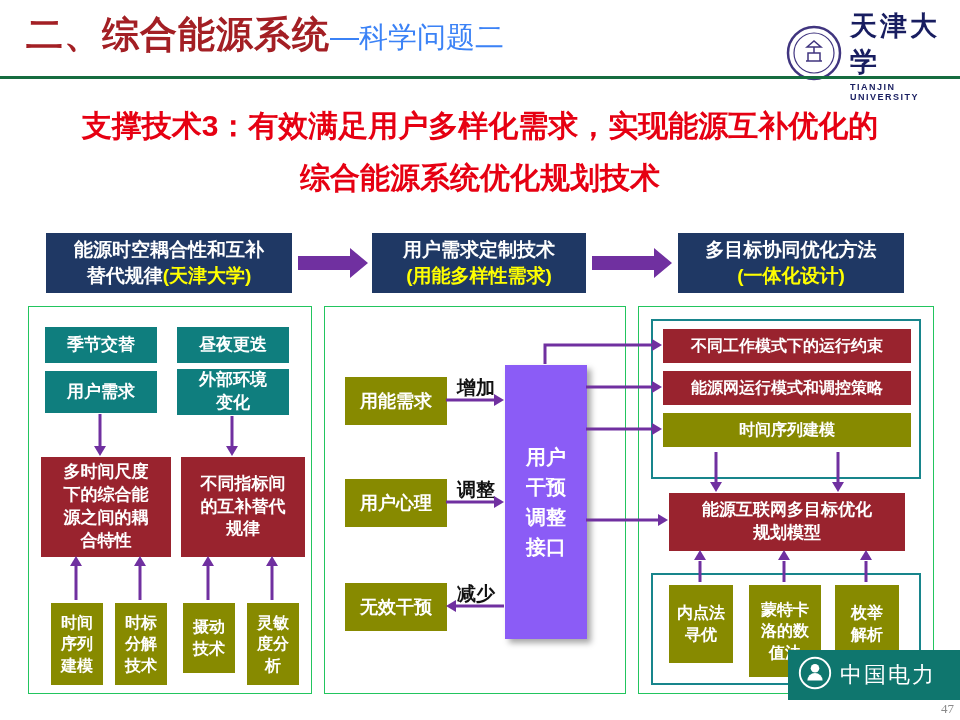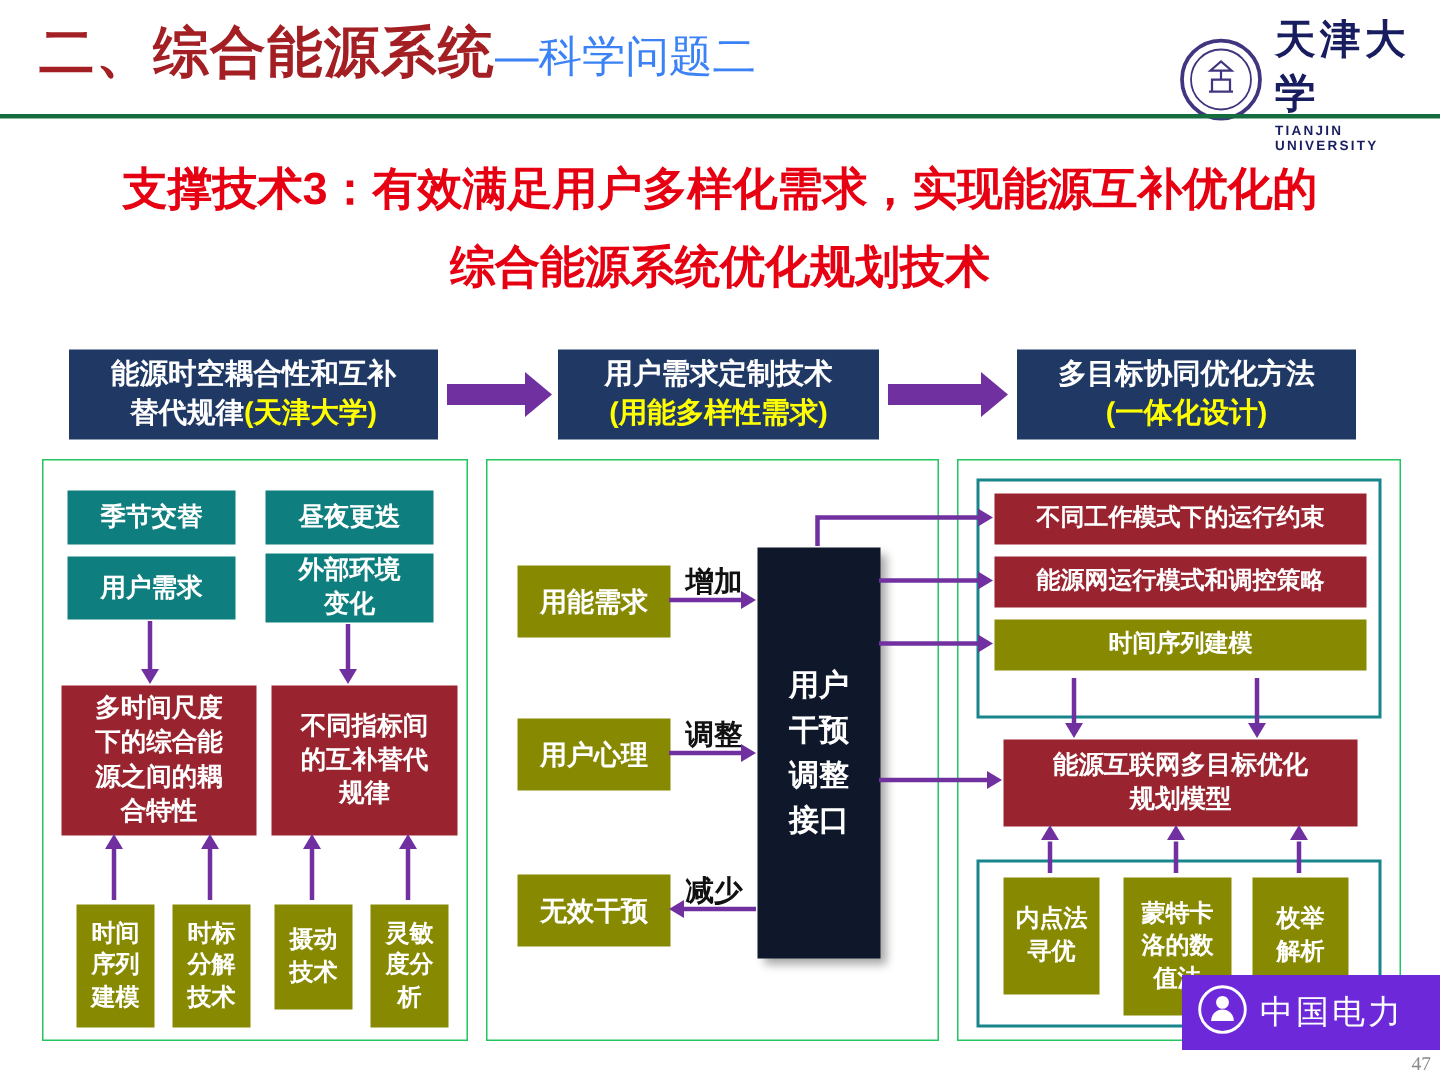--- a/index.html
+++ b/index.html
@@ -21,21 +21,21 @@
   .arrow-label { position:absolute; font-weight:bold; color:#111; font-size:19px; text-align:center; }
   #overlay { position:absolute; left:0; top:0; width:960px; height:720px; pointer-events:none; z-index:5; }
   #header-title { position:absolute; left:26px; top:10px; display:flex; align-items:baseline; white-space:nowrap; }
   #header-title .main { font-size:37px; font-weight:bold; color:#a31f24; letter-spacing:1px; }
   #header-title .sub  { font-size:29px; font-weight:normal; color:#3b82f6; }
   #uni-logo { position:absolute; left:786px; top:8px; display:flex; align-items:center; gap:8px; }
   #uni-text .cn { font-size:27px; font-weight:bold; color:#181d60; letter-spacing:3px; font-family:"Liberation Serif","DejaVu Serif",serif; }
   #uni-text .en { font-size:9px; font-weight:bold; color:#181d60; letter-spacing:1.5px; margin-top:2px; }
   #divider { position:absolute; left:0; top:76px; width:960px; height:3px; background:#156c3f; }
   .slide-title { position:absolute; left:40px; width:880px; text-align:center; font-size:30px; font-weight:bold; color:#e60012; }
-  #footer-strip { position:absolute; left:788px; top:650px; width:172px; height:50px; background:#6d28d9;
+  #footer-strip { position:absolute; left:788px; top:650px; width:172px; height:50px; background:#0f766e;
     display:flex; align-items:center; gap:6px; padding-left:8px; z-index:20; }
   #footer-strip .brand { color:#fff; font-size:22px; letter-spacing:2px; }
   #page-num { position:absolute; left:922px; top:701px; width:32px; text-align:right; color:#8a8a8a; font-size:13px; z-index:21;font-family:Liberation Serif, serif; }
   .yellow { color:#ffff00; }
 </style>
 </head>
 <body>
 
 <div id="header-title">
   <span class="main">二、综合能源系统</span>
@@ -95,21 +95,21 @@
   <div class="box olive" style="left:218px;top:296px;width:52px;height:82px;font-size:16px;padding:0 4px;">灵敏度分析</div>
 </div>
 
 <div class="panel" style="left:324px;top:306px;width:302px;height:388px;">
   <div class="box olive" style="left:20px;top:70px;width:102px;height:48px;font-size:18px;">用能需求</div>
   <div class="box olive" style="left:20px;top:172px;width:102px;height:48px;font-size:18px;">用户心理</div>
   <div class="box olive" style="left:20px;top:276px;width:102px;height:48px;font-size:18px;">无效干预</div>
   <div class="arrow-label" style="left:124px;top:68px;width:54px;">增加</div>
   <div class="arrow-label" style="left:124px;top:170px;width:54px;">调整</div>
   <div class="arrow-label" style="left:124px;top:274px;width:54px;">减少</div>
-  <div class="box" style="left:180px;top:58px;width:82px;height:274px;font-size:20px;line-height:1.5;padding:0 20px;background:#0f172a;box-shadow:4px 4px 6px rgba(0,0,0,0.35);">用户干预调整接口</div>
+  <div class="box" style="left:180px;top:58px;width:82px;height:274px;font-size:20px;line-height:1.5;padding:0 20px;background:#8b5cf6;box-shadow:4px 4px 6px rgba(0,0,0,0.35);">用户干预调整接口</div>
 </div>
 
 <div class="panel" style="left:638px;top:306px;width:296px;height:388px;">
   <div class="subpanel" style="left:12px;top:12px;width:270px;height:160px;"></div>
   <div class="box maroon" style="left:24px;top:64px;width:248px;height:34px;font-size:16px;">能源网运行模式和调控策略</div>
   <div class="box maroon" style="left:24px;top:22px;width:248px;height:34px;font-size:16px;">不同工作模式下的运行约束</div>
   <div class="box olive" style="left:24px;top:106px;width:248px;height:34px;font-size:16px;">时间序列建模</div>
   <div class="box maroon" style="left:30px;top:186px;width:236px;height:58px;font-size:17px;padding:0 30px;">能源互联网多目标优化规划模型</div>
   <div class="subpanel" style="left:12px;top:266px;width:270px;height:112px;"></div>
   <div class="box olive" style="left:30px;top:278px;width:64px;height:78px;font-size:16px;padding:0 6px;">内点法寻优</div>

